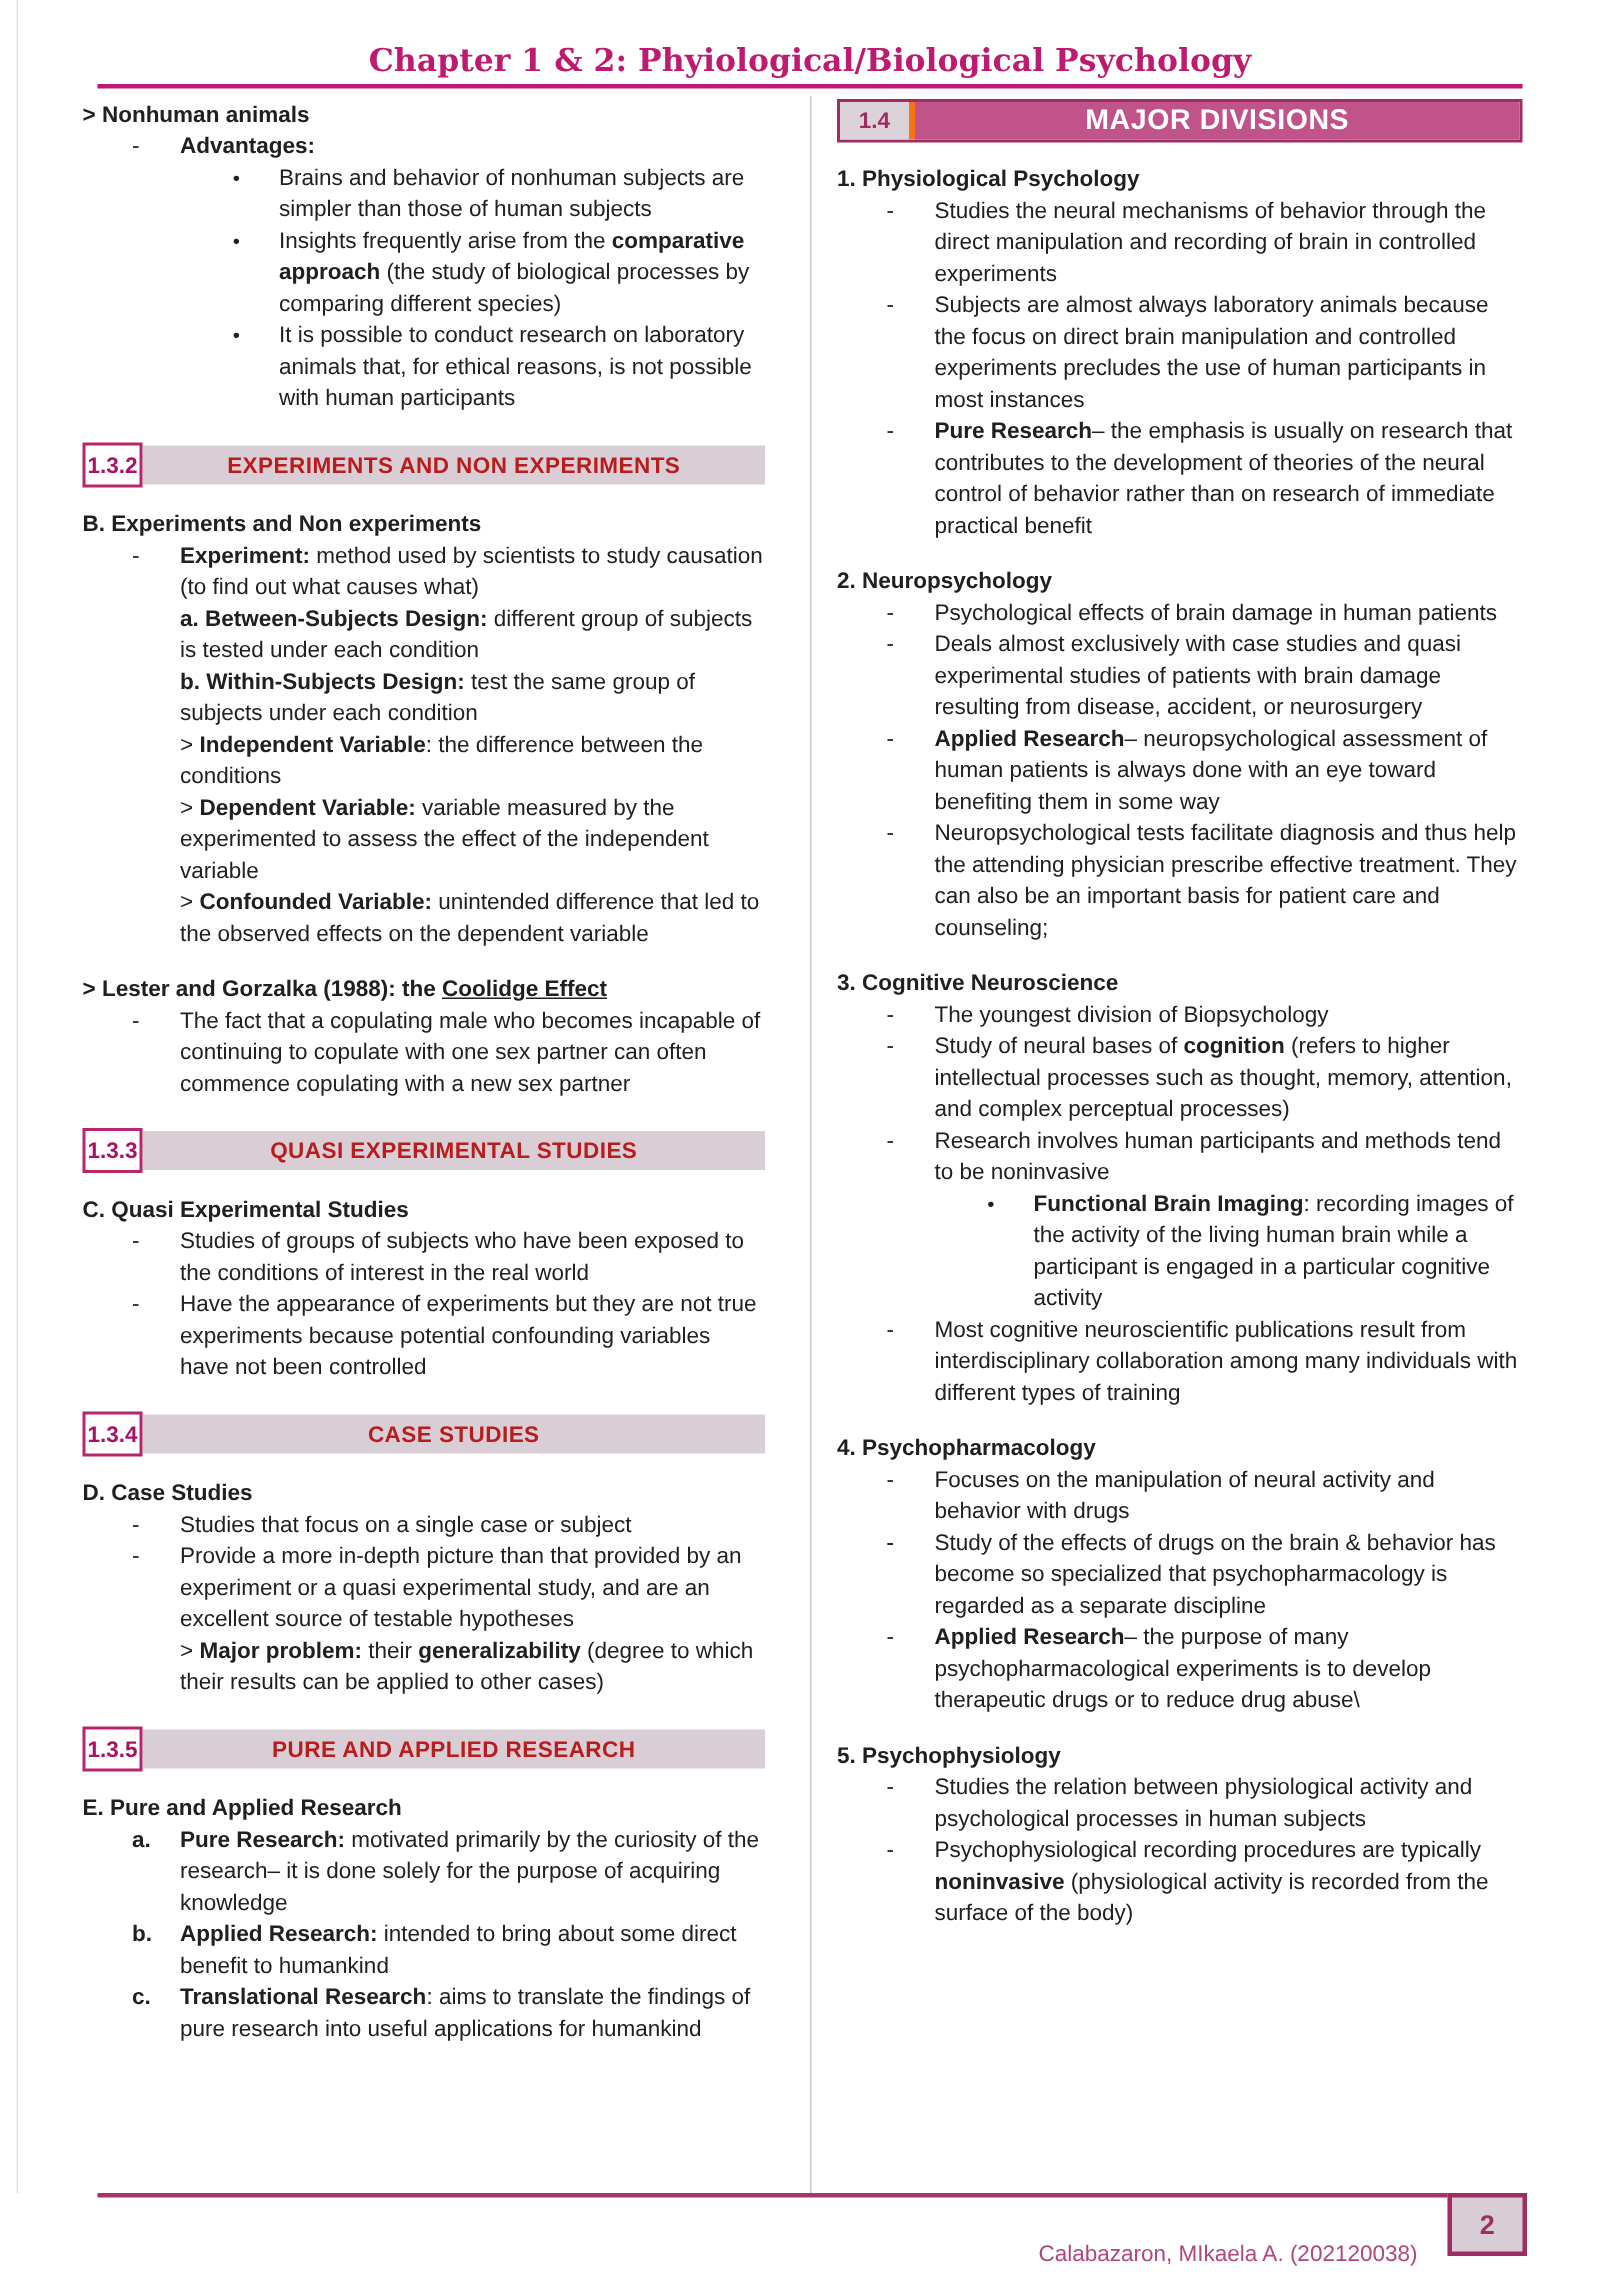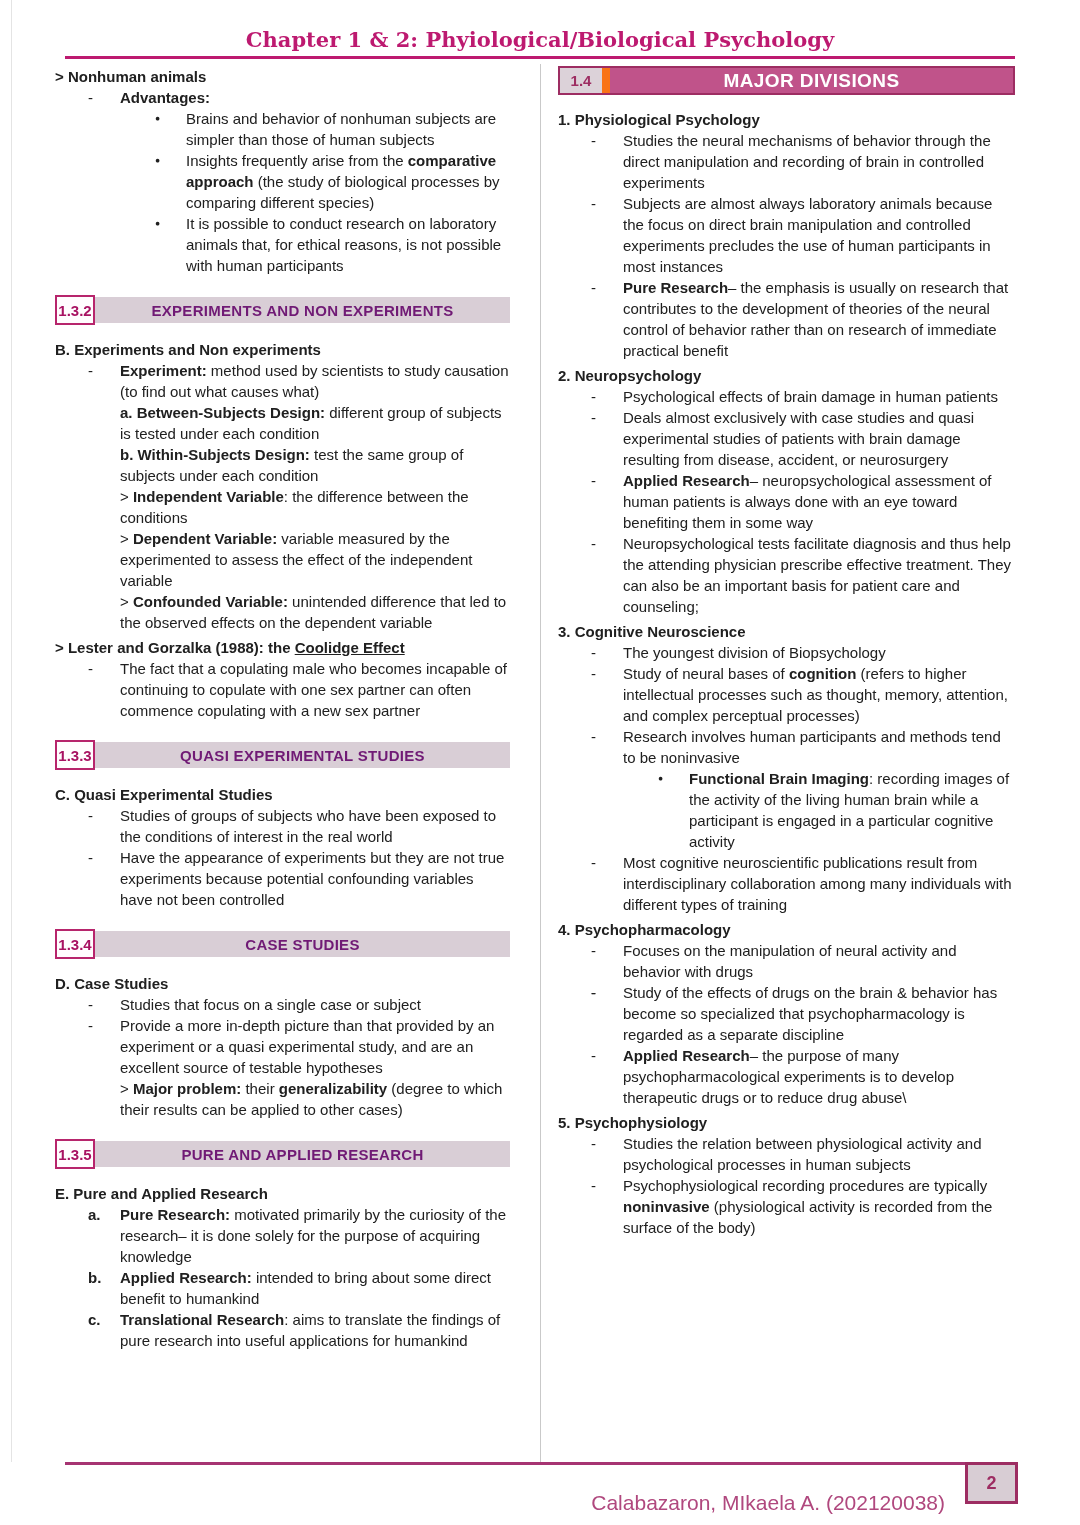--- a/index.html
+++ b/index.html
@@ -13,55 +13,55 @@
     position:absolute; top:27px; left:0; width:100%; text-align:center;
     font-family:"DejaVu Serif", serif; font-weight:bold; font-size:21px; line-height:26px;
     color:#bd1a70;
   }
   .title-rule { position:absolute; top:56px; left:65px; width:950px; height:3px; background:#bd1a70; }
   .divider { position:absolute; left:540px; top:64px; width:1px; height:1398px; background:#c9c9c9; }
   .col { position:absolute; top:66px; }
   .col-left  { left:55px;  width:455px; }
   .col-right { left:558px; width:457px; }
 
-  .blk-h { font-weight:bold; margin-top:4px; }
+  .blk-h { font-weight:bold; margin-top:16px; }
   .col > :first-child { margin-top:0; }
   .sec + .blk-h { margin-top:14px; }
 
   .li, .cont { position:relative; padding-left:65px; }
   .li.lv2, .cont.lv2 { padding-left:131px; }
   .li .marker { position:absolute; left:33px; top:0; }
   .li.lv2 .marker { left:100px; font-size:8.5px; line-height:21px; }
   .marker.mb { font-weight:bold; }
   b.u { text-decoration:underline; }
 
   .sec { display:flex; align-items:center; margin-top:19px; margin-bottom:6px; }
   .sec2 .sec-num {
     box-sizing:border-box; width:40px; height:30px; border:2px solid #b7256c; background:#fffdfe;
     color:#a81262; font-weight:bold; font-size:15px;
     display:flex; align-items:center; justify-content:center; position:relative; z-index:1;
   }
   .sec2 .sec-title {
-    box-sizing:border-box; flex:1; height:26px; background:#d9ced6; color:#701a75;
+    box-sizing:border-box; flex:1; height:26px; background:#d9ced6; color:#b91c1c;
     font-weight:bold; font-size:15px; letter-spacing:0.3px;
     display:flex; align-items:center; justify-content:center;
   }
   .sec1 { border:2px solid #9d2d62; }
   .sec1 .sec-num {
     box-sizing:border-box; width:50px; align-self:stretch; background:#dcd2d9; color:#9d2d62;
-    font-weight:bold; font-size:15px; border-right:8px solid #f97316;
+    font-weight:bold; font-size:15px; border-right:4px solid #f97316;
     display:flex; align-items:center; justify-content:center;
   }
   .sec1 .sec-title {
     flex:1; height:25px; background:#c0538a; color:#ffffff; font-weight:bold; font-size:19px;
     letter-spacing:0.4px; display:flex; align-items:center; justify-content:center;
   }
 
   .footer-rule { position:absolute; top:1462px; left:65px; width:950px; height:3px; background:#a63472; }
-  .footer-author { position:absolute; top:1492px; right:135px; font-size:21px; color:#b0487e; }
+  .footer-author { position:absolute; top:1492px; right:135px; font-size:15px; color:#b0487e; }
   .page-box {
     position:absolute; top:1462px; right:62px; box-sizing:border-box; width:53px; height:42px;
     background:#d8cdd4; border:3px solid #9d2d62; color:#9d2d62; font-weight:bold; font-size:18px;
     display:flex; align-items:center; justify-content:center;
   }
 </style>
 </head>
 <body>
 
 <div class="page">

